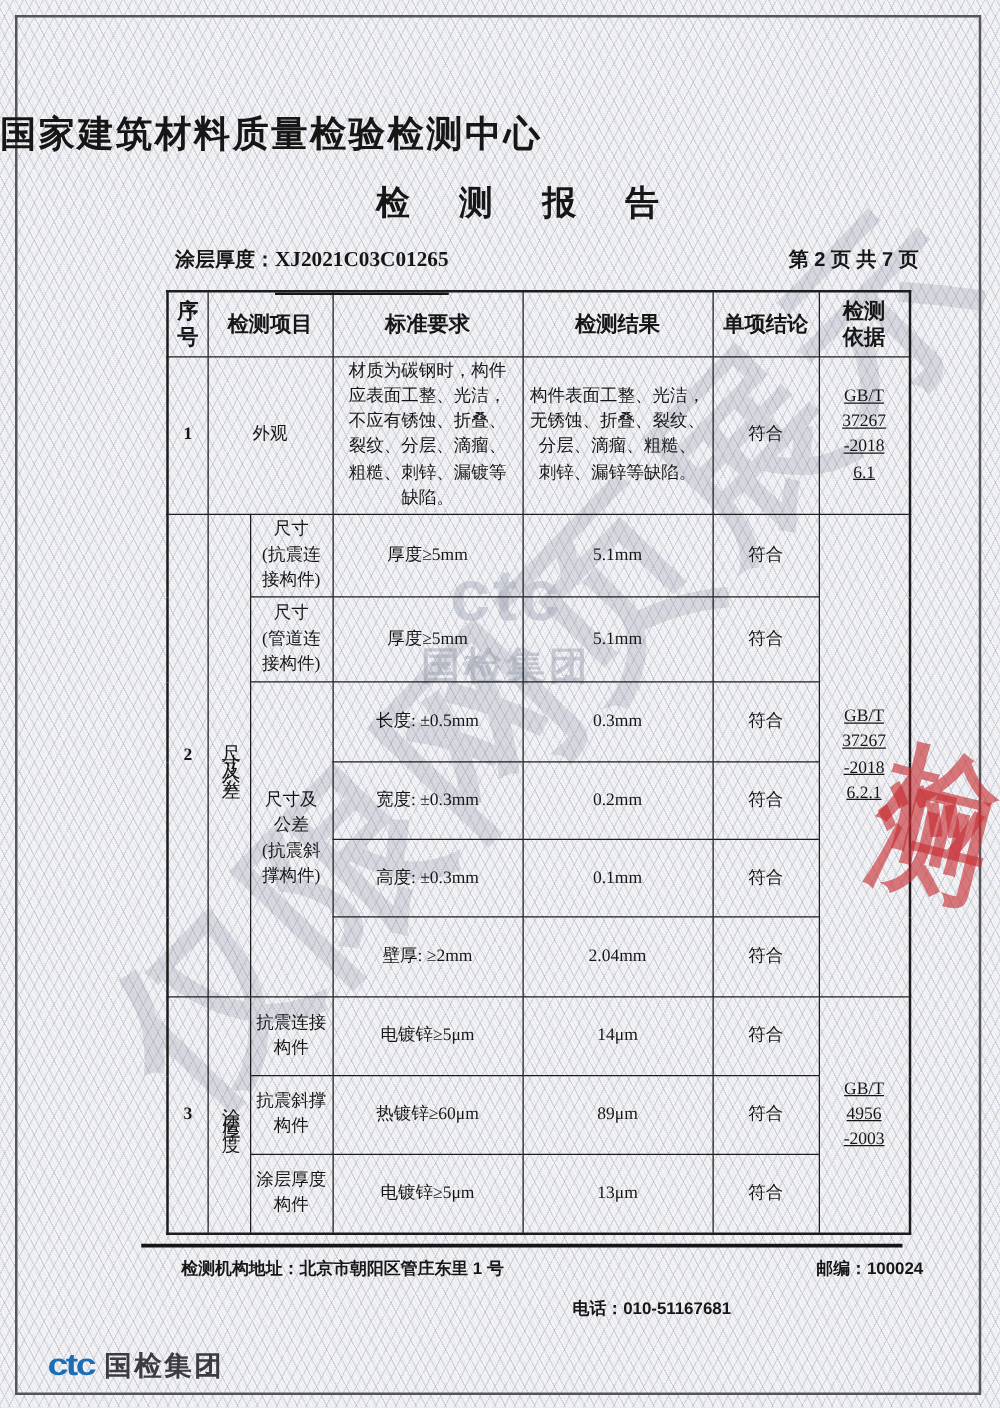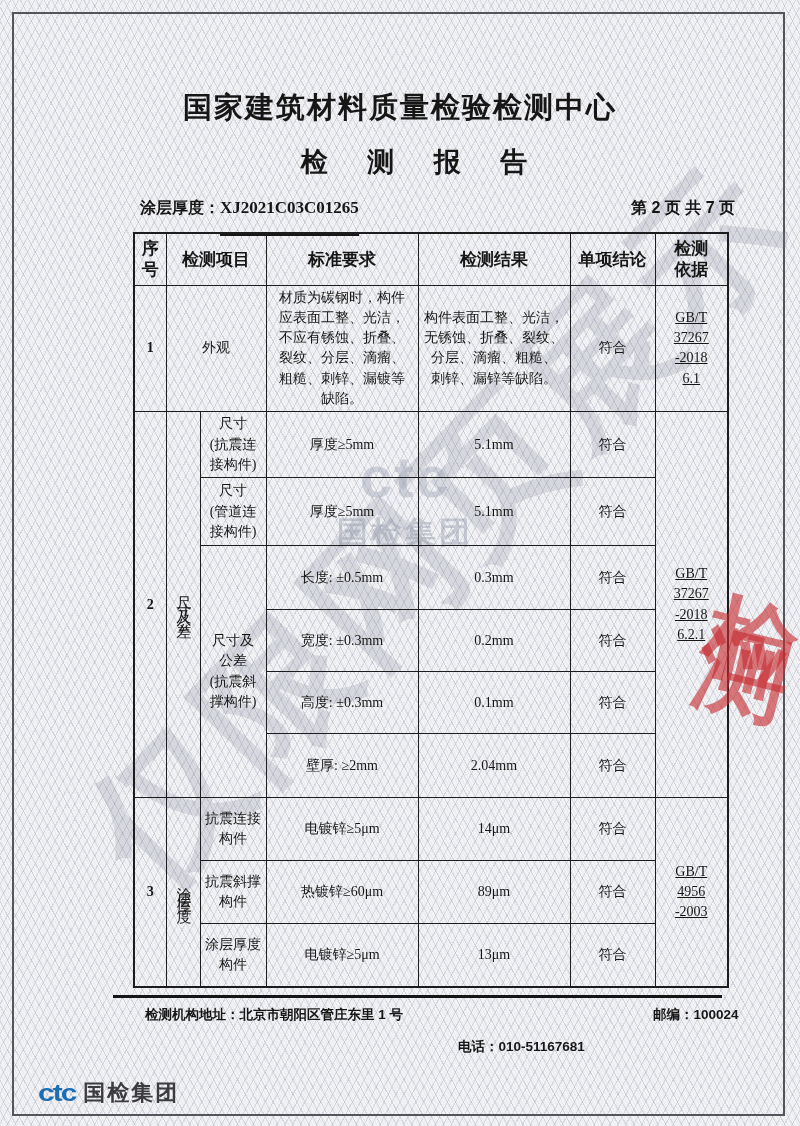--- a/index.html
+++ b/index.html
@@ -53,21 +53,21 @@
     font-family: "Liberation Sans", "DejaVu Sans", sans-serif;
     font-size: 92px; font-weight: bold; letter-spacing: 34px;
     color: rgba(198,44,48,0.62);
     transform: rotate(14deg);
     z-index: 3; pointer-events: none;
   }
 
   
   .org-title {
     position: absolute; left: 0; top: 88px; width: 100%;
-    text-align: center; z-index: 2;
+    z-index: 2;
     font-family: "Liberation Sans", "DejaVu Sans", sans-serif;
     font-size: 29px; font-weight: bold; letter-spacing: 2px;
   }
   .report-title {
     position: absolute; left: 0; top: 144px; width: 100%;
     text-align: center; z-index: 2;
     font-family: "Liberation Sans", "DejaVu Sans", sans-serif;
     font-size: 27px; font-weight: bold; letter-spacing: 16px;
     text-indent: 16px;
     padding-left: 28px;

